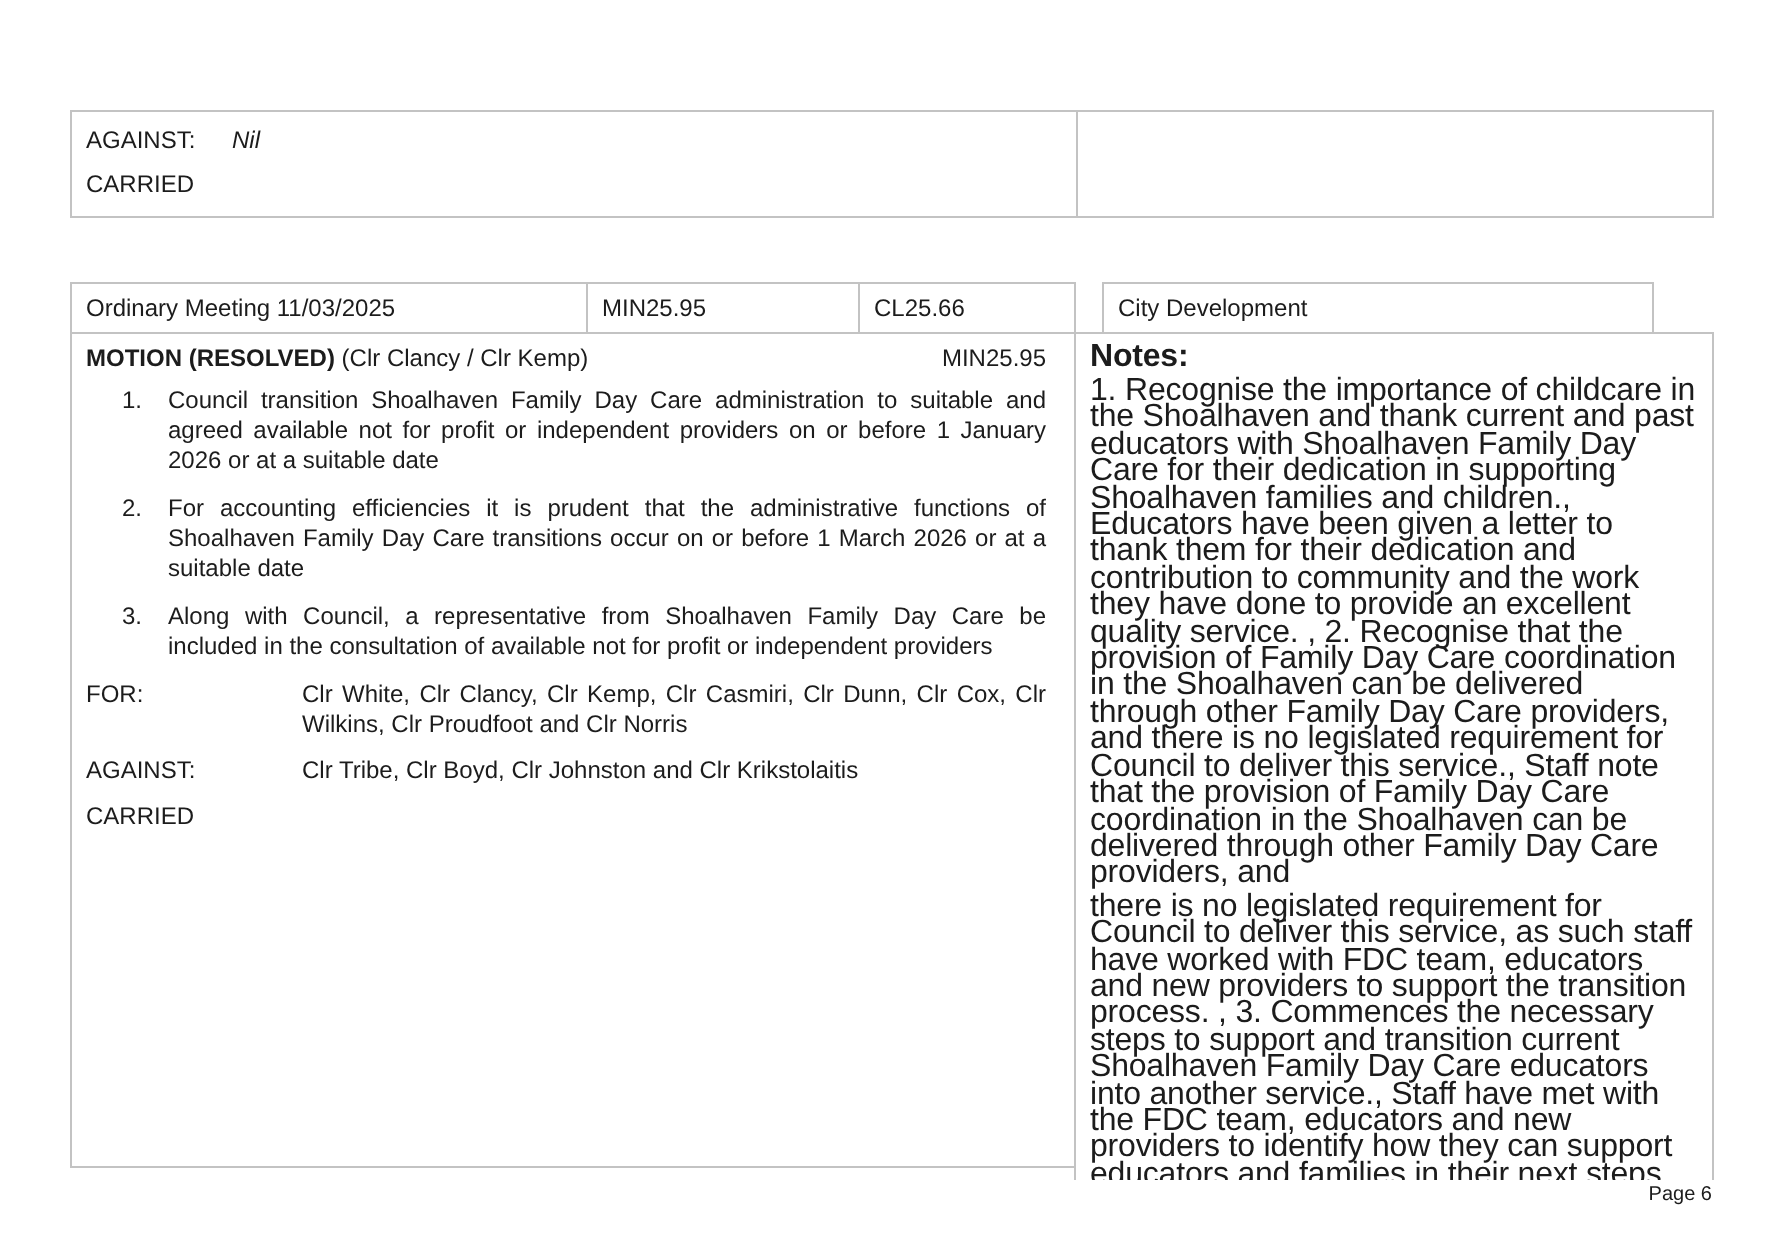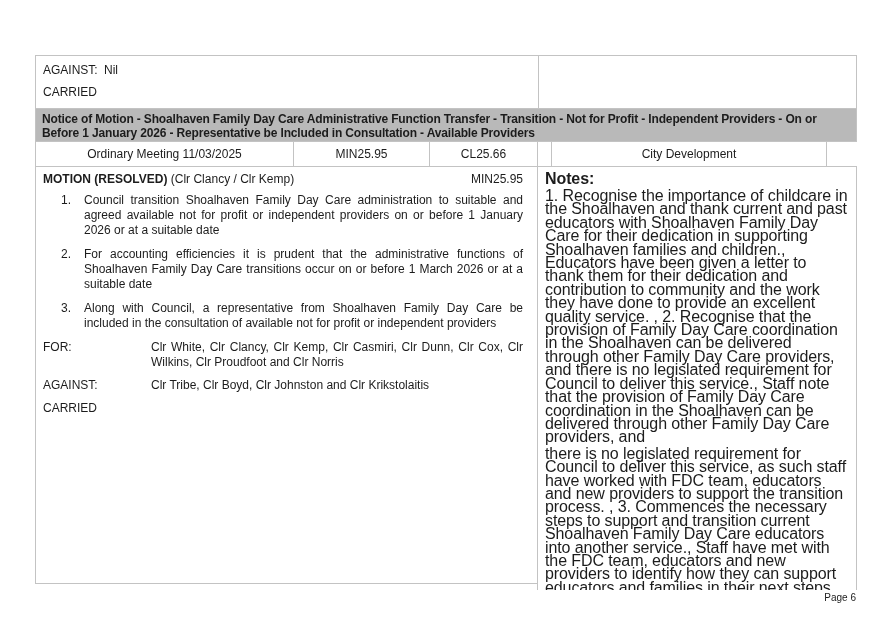--- a/index.html
+++ b/index.html
@@ -18,33 +18,33 @@
   .title{
     position:absolute;left:37px;top:29px;width:820px;
     font-size:12px;font-weight:bold;letter-spacing:-0.1px;
   }
   .cell{position:absolute;border:1px solid var(--border);background:#fff;}
 
   
   .boxA-left{left:35px;top:55px;width:504px;height:54px;padding:7px 7px;font-size:12px;}
   .boxA-right{left:538px;top:55px;width:319px;height:54px;}
   .kv .lbl{display:inline-block;min-width:58px;}
-  .kv .val{margin-left:3px;}
+  .kv .val{margin-left:15px;font-style:italic;}
   .boxA-left .carried{margin-top:8px;}
 
   
   .section-header{
     left:35px;top:108px;width:822px;height:34px;
     background:var(--header-bg);
     font-size:12px;font-weight:bold;line-height:14px;
     padding:3px 6px 0 6px;letter-spacing:-0.15px;
   }
 
   
-  .mrow{top:141px;height:26px;font-size:12px;line-height:24px;padding:0 7px;white-space:nowrap;overflow:hidden;text-align:center;}
+  .mrow{top:141px;height:26px;font-size:12px;line-height:24px;padding:0 7px;white-space:nowrap;overflow:hidden;}
   .c1{left:35px;width:259px;}
   .c2{left:293px;width:137px;}
   .c3{left:429px;width:109px;}
   .c4{left:551px;width:276px;}
 
   
   .motion-cell{
     left:35px;top:166px;width:503px;height:418px;
     font-size:12px;line-height:15px;
     padding:5px 14px 0 7px;overflow:hidden;
@@ -83,21 +83,20 @@
 
 
   <div class="cell boxA-left">
     <div class="kv">
       <span class="lbl">AGAINST:</span><span class="val">Nil</span>
     </div>
     <div class="carried">CARRIED</div>
   </div>
   <div class="cell boxA-right"></div>
 
-  <div class="cell section-header">Notice of Motion - Shoalhaven Family Day Care Administrative Function Transfer - Transition - Not for Profit - Independent Providers - On or Before 1 January 2026 - Representative be Included in Consultation - Available Providers</div>
 
   <div class="cell mrow c1">Ordinary Meeting 11/03/2025</div>
   <div class="cell mrow c2">MIN25.95</div>
   <div class="cell mrow c3">CL25.66</div>
   <div class="cell mrow c4">City Development</div>
 
   <div class="cell motion-cell">
     <div class="mhead">
       <div>
         <span class="b">MOTION (RESOLVED)</span><span> (Clr Clancy / Clr Kemp)</span>

